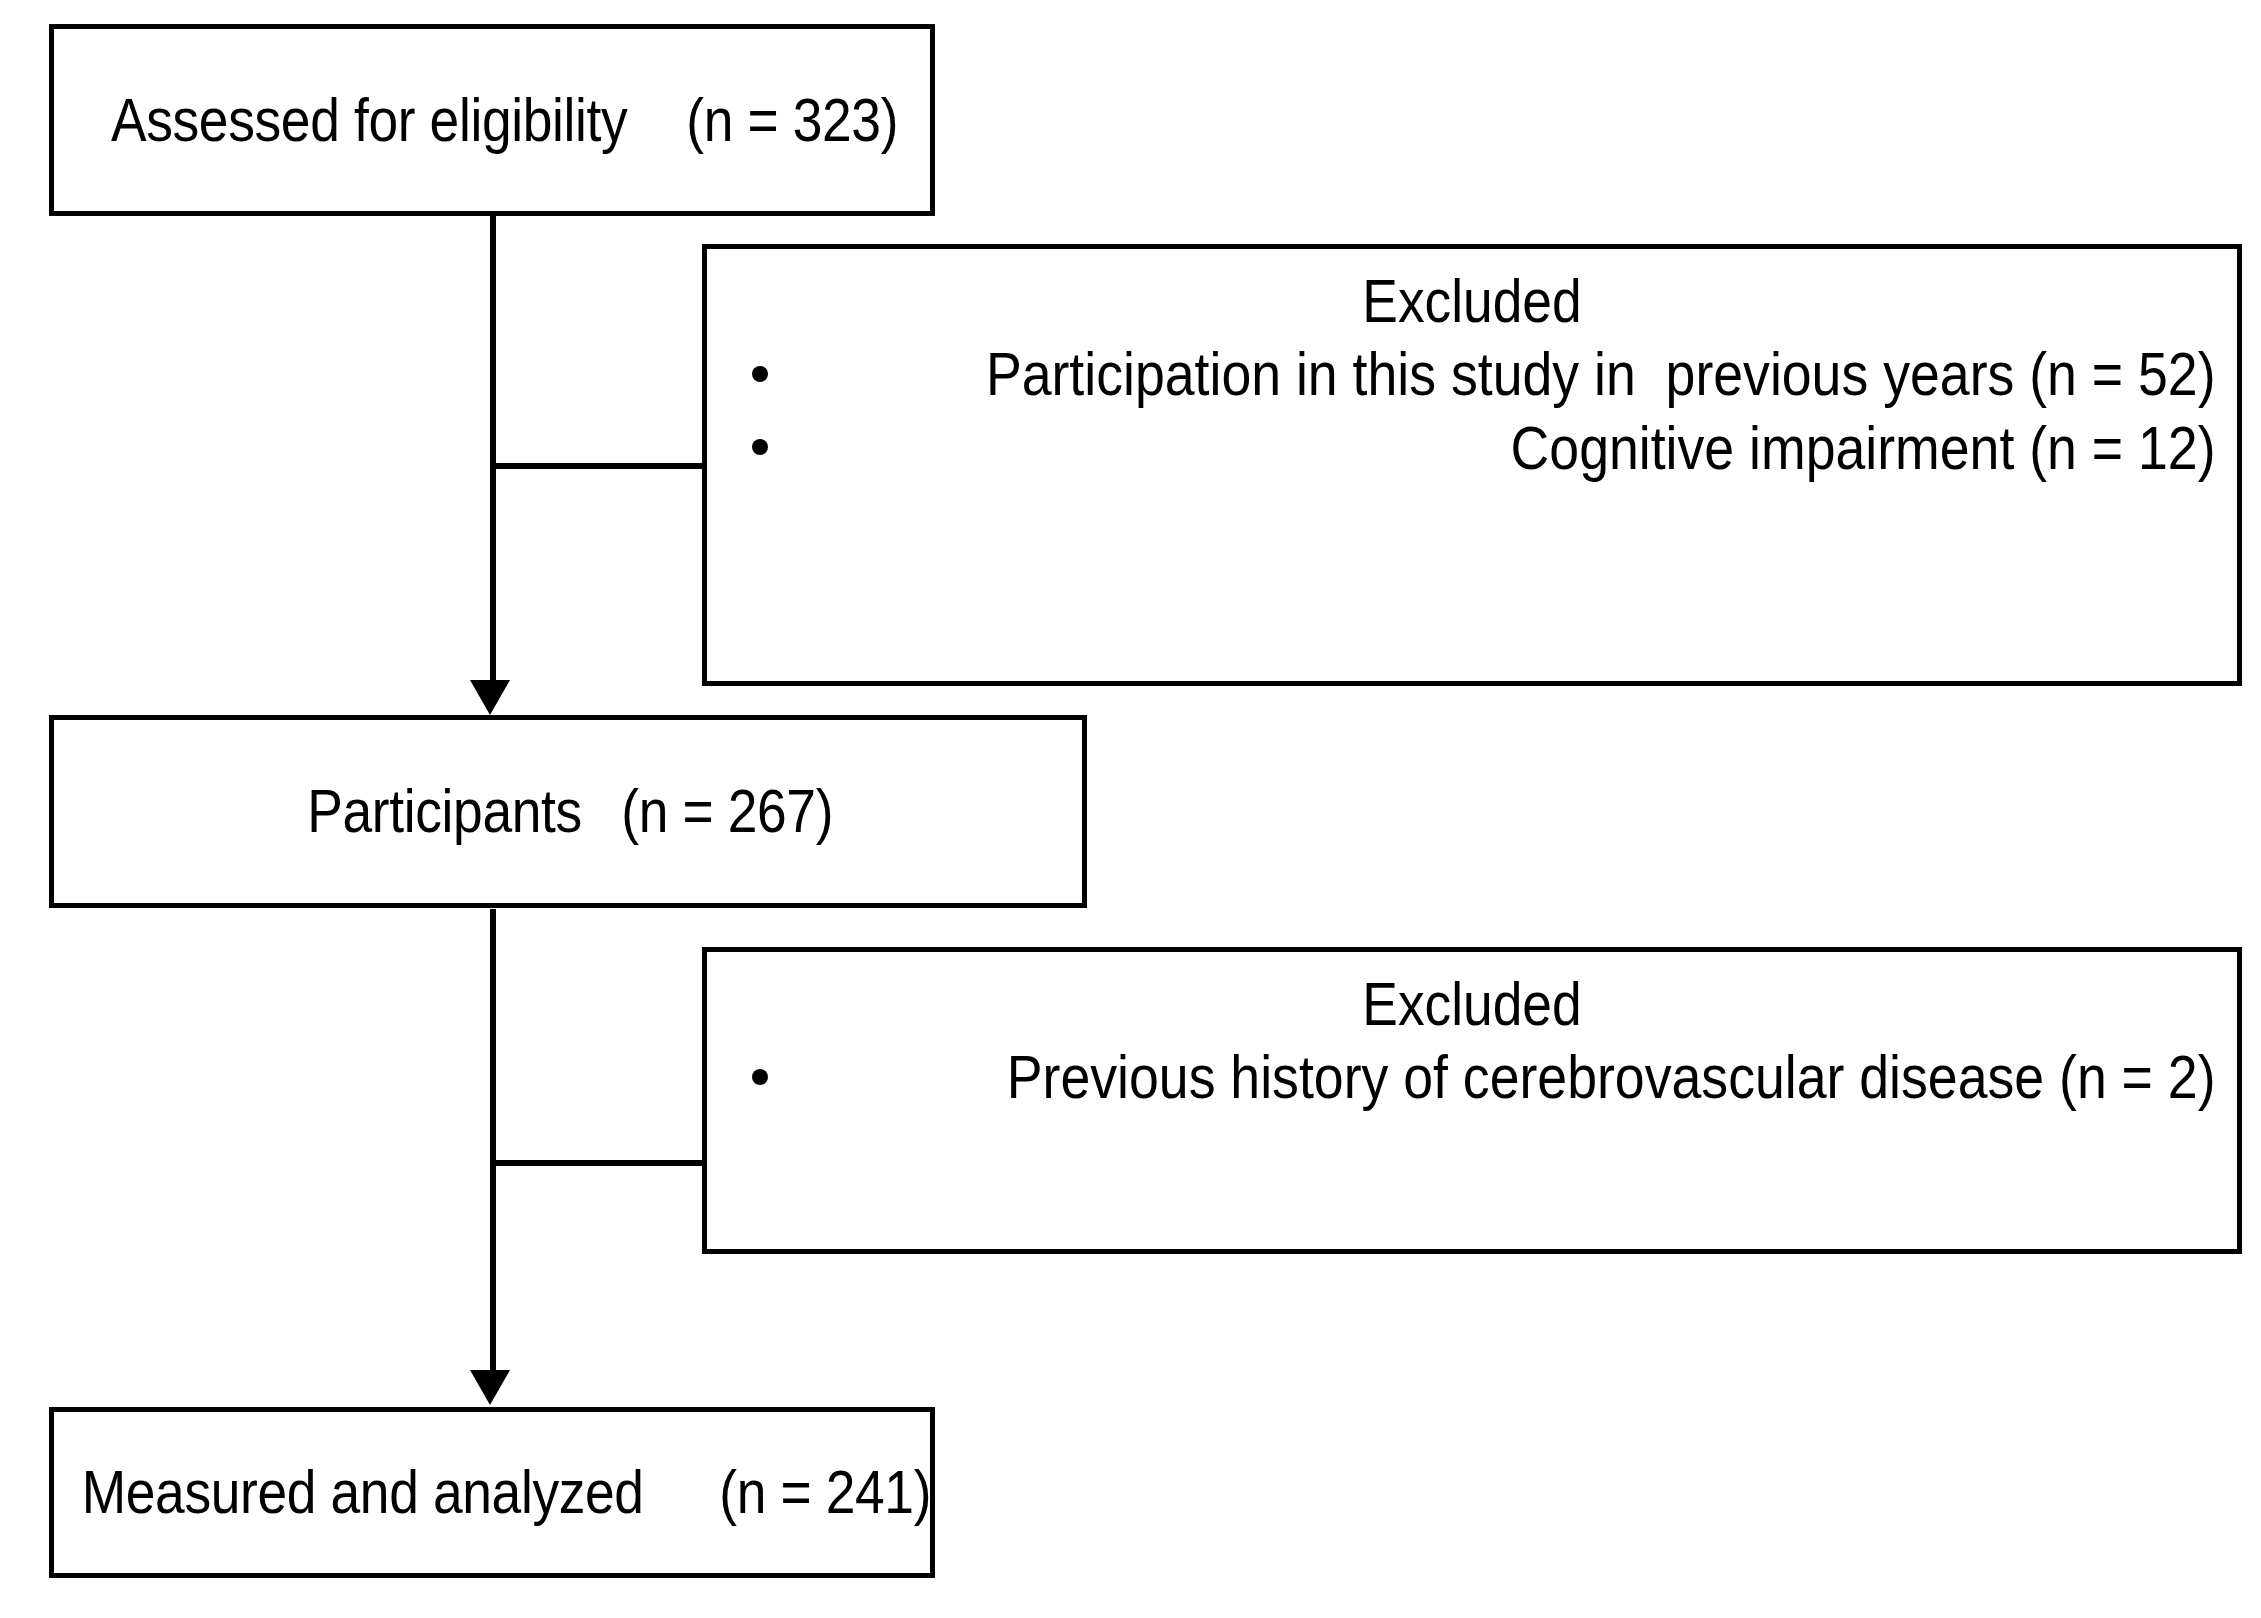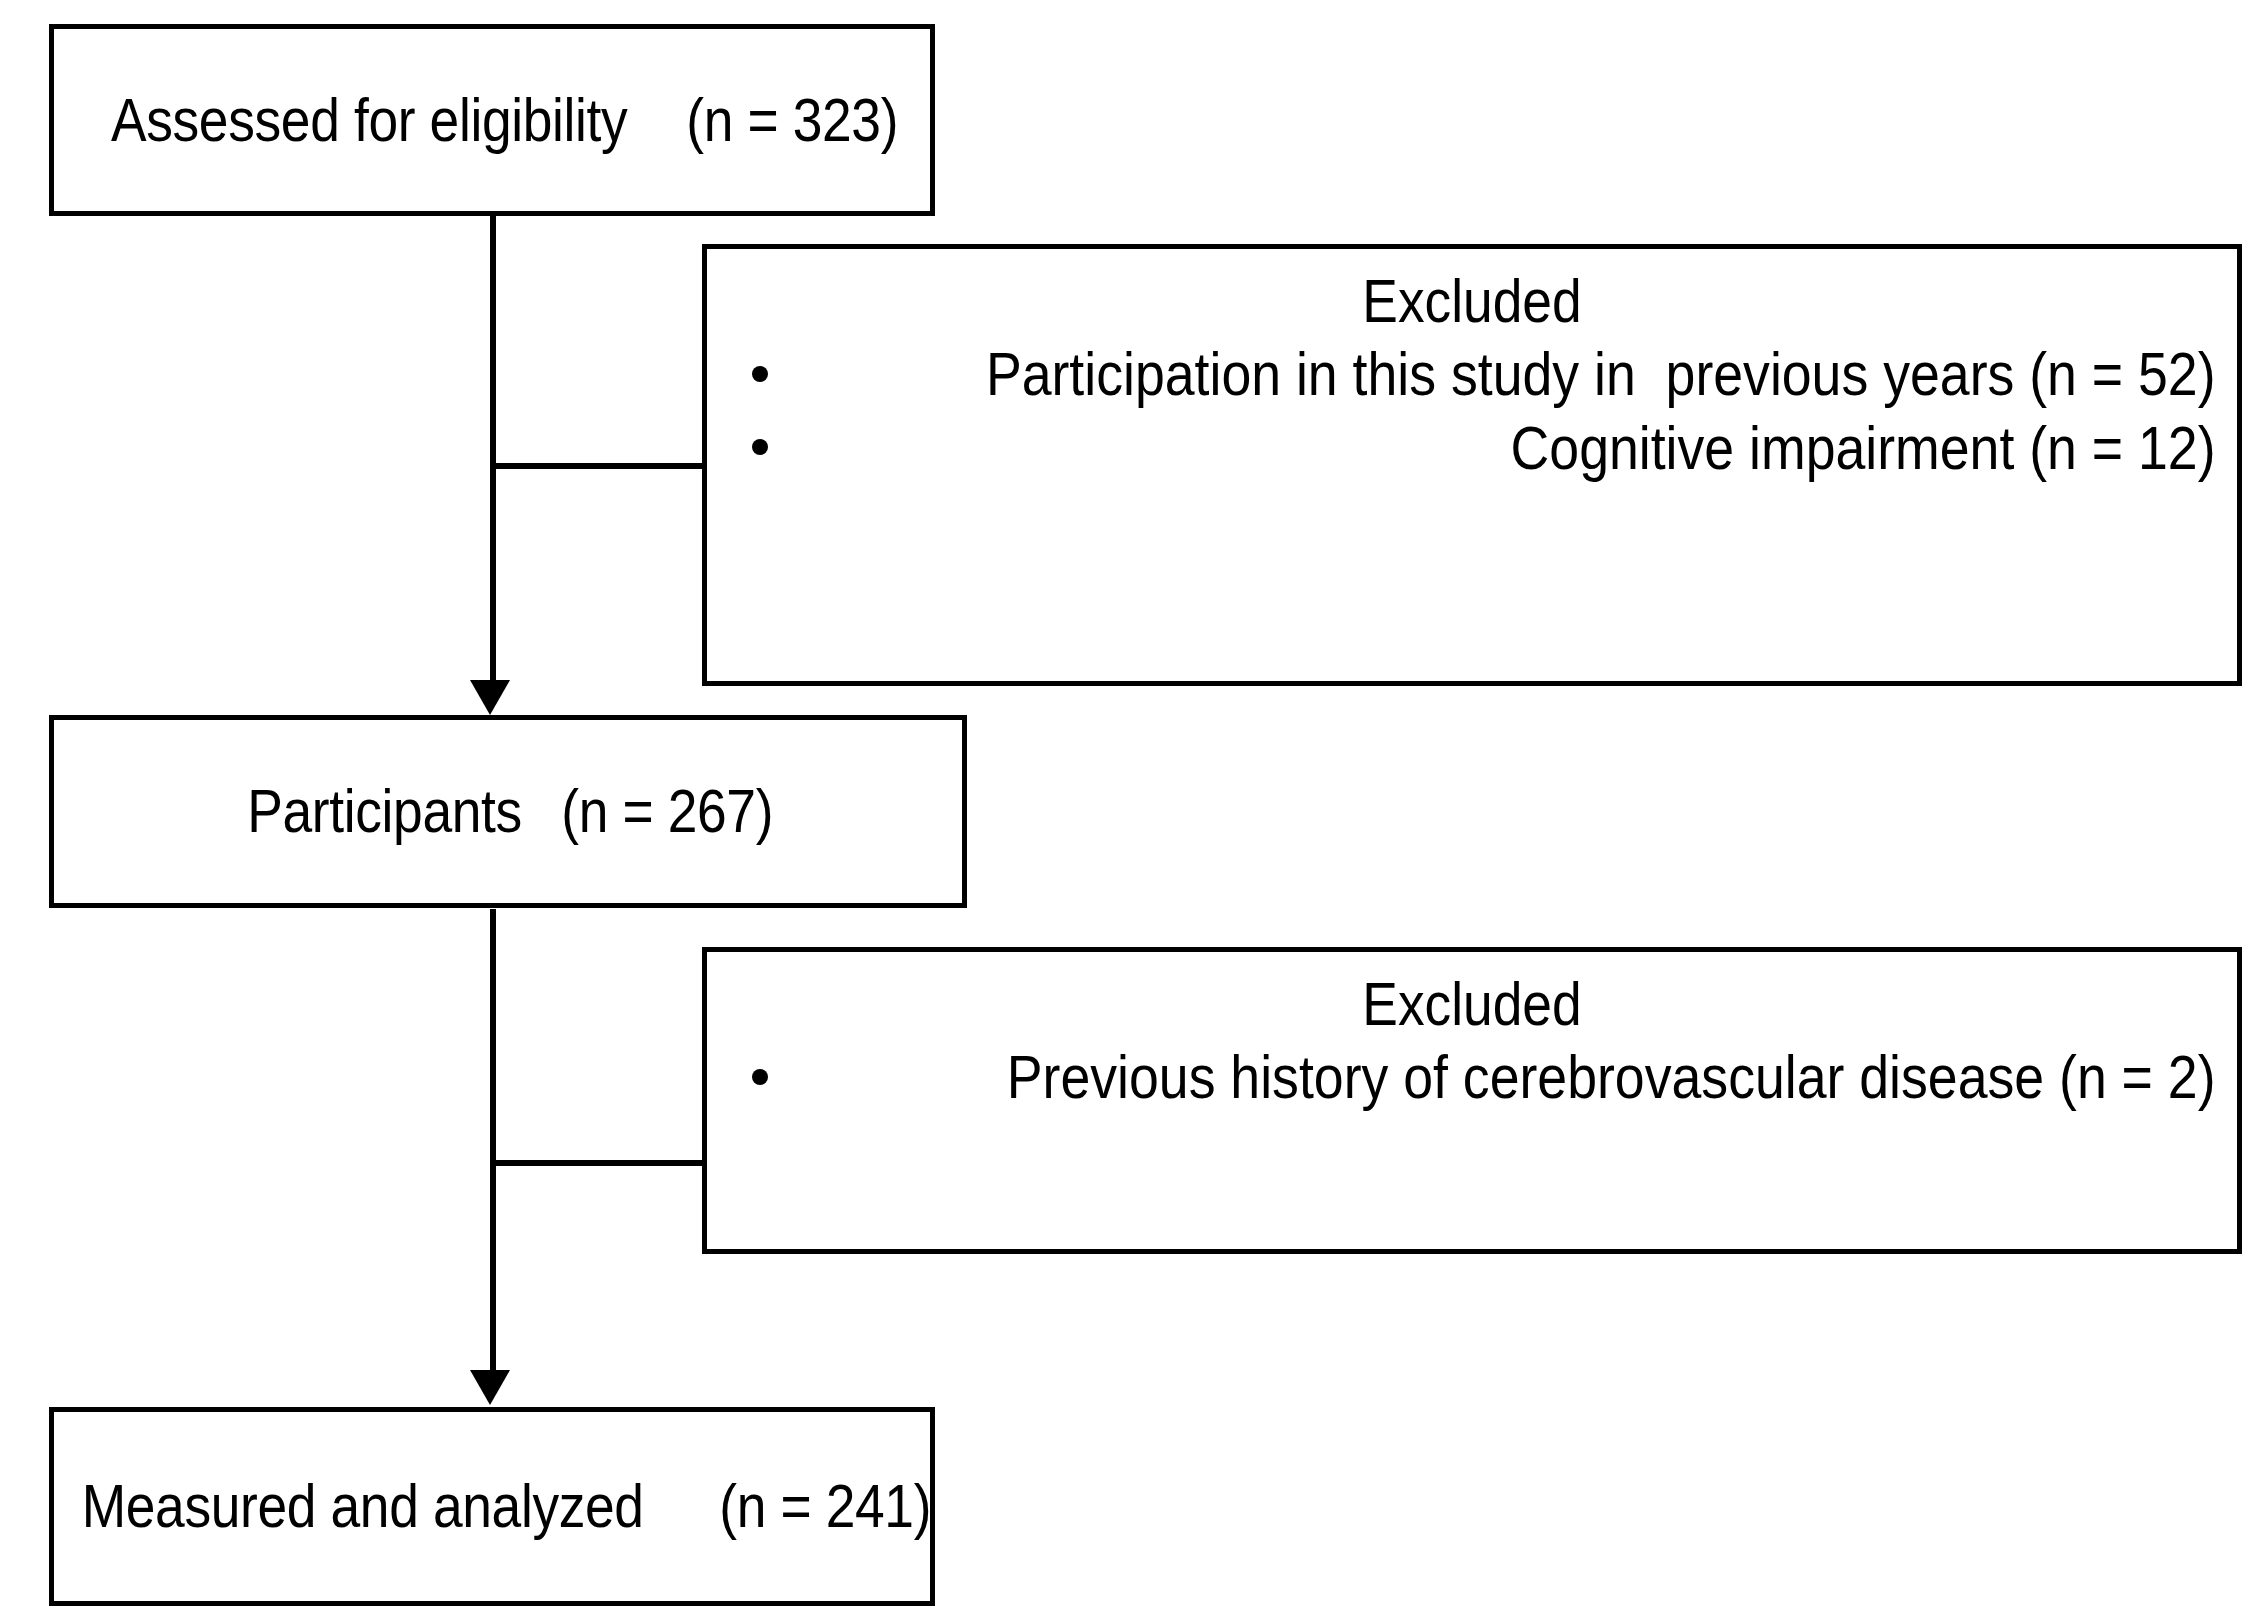--- a/index.html
+++ b/index.html
@@ -32,22 +32,22 @@
     color: #000000;
     font-size: 62px;
     line-height: 1.17;
     white-space: pre;
     letter-spacing: -0.4px;
     transform: scaleX(0.86);
     transform-origin: center center;
   }
 
   #node-assessed { left: 49px;  top: 24px;   width: 886px; height: 192px; }
-  #node-participants { left: 49px; top: 715px; width: 918px; height: 193px; }
-  #node-measured { left: 49px;  top: 1407px; width: 886px; height: 199px; gap: 12px; }
+  #node-participants { left: 49px; top: 715px; width: 1038px; height: 193px; }
+  #node-measured { left: 49px;  top: 1407px; width: 886px; height: 171px; gap: 12px; }
 
   
   .panel {
     position: absolute;
     box-sizing: border-box;
     border: 5.3px solid #000000;
     background: #ffffff;
     padding: 8px;
   }
   #panel-excluded-1 { left: 702px; top: 244px;  width: 1540px; height: 442px; }

